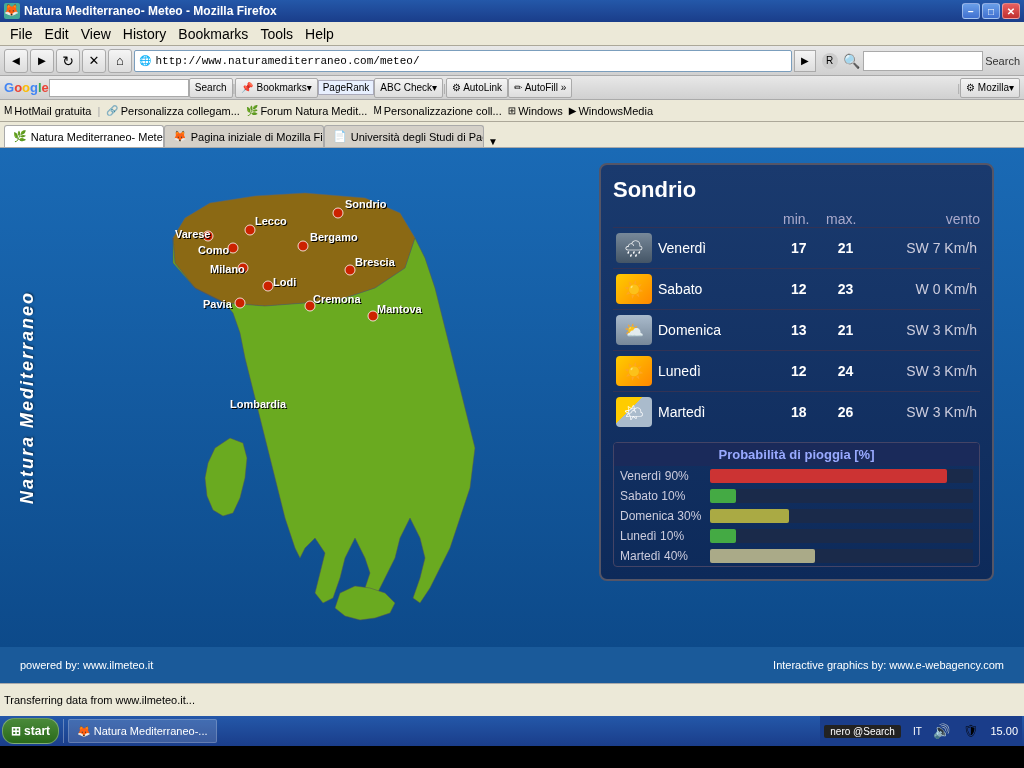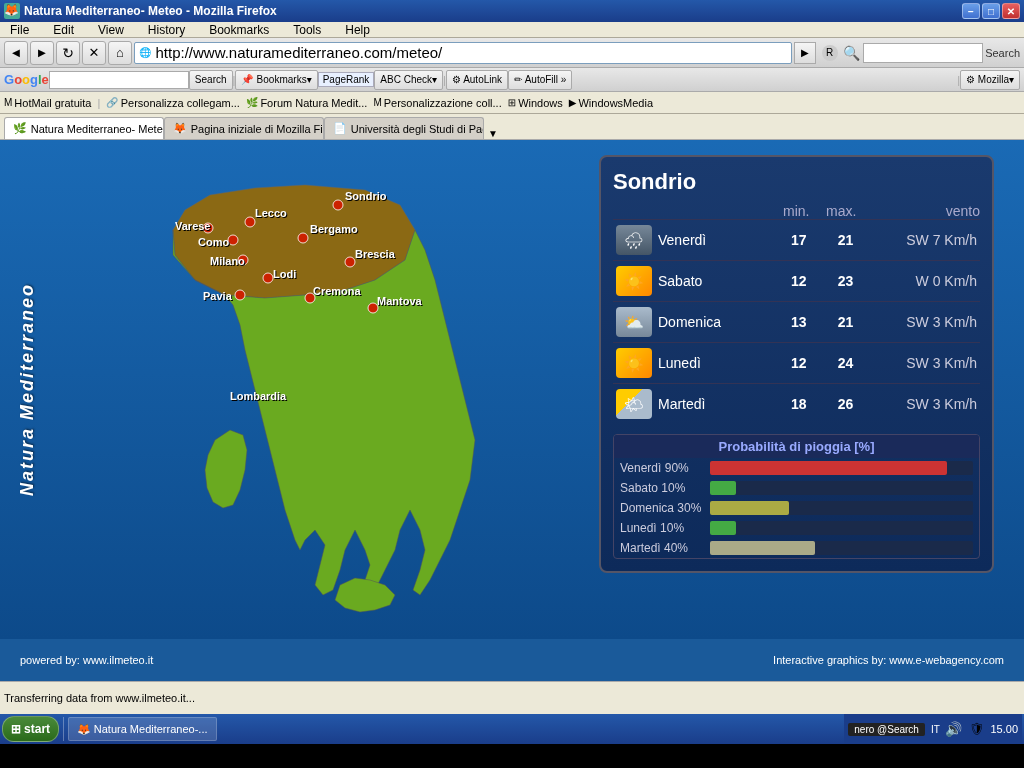--- a/index.html
+++ b/index.html
@@ -22,27 +22,26 @@
     .win-btn {
       width: 18px; height: 16px; border-radius: 3px; border: 1px solid rgba(255,255,255,0.4);
       display: flex; align-items: center; justify-content: center; font-size: 10px; color: white; cursor: pointer;
     }
     .win-btn.minimize { background: linear-gradient(to bottom, #6a9fe8, #4070d0); }
     .win-btn.maximize { background: linear-gradient(to bottom, #6a9fe8, #4070d0); }
     .win-btn.close { background: linear-gradient(to bottom, #e86060, #c03030); }
 
     #menu-bar {
       background: #ece9d8;
-      height: 16px;
+      height: 24px;
       display: flex;
       align-items: center;
       padding: 0 4px;
-      font-size: 12px;
+      font-size: 14px;
       border-bottom: 1px solid #aca899;
-      gap: 12px;
     }
     #menu-bar span { padding: 0 6px; cursor: pointer; }
 
     #nav-bar {
       background: linear-gradient(to bottom, #e8e8e8, #d0d0d0);
       height: 30px;
       display: flex;
       align-items: center;
       padding: 0 4px;
       gap: 2px;
@@ -53,21 +52,21 @@
       border: 1px solid #aaa; border-radius: 3px; display: flex; align-items: center; justify-content: center;
       font-size: 13px; cursor: pointer;
     }
     #address-bar {
       flex: 1; height: 22px; border: 1px solid #7b9ebd; border-radius: 2px;
       padding: 0 4px; font-size: 11px; background: white;
       display: flex; align-items: center;
     }
     #address-bar .addr-icon { margin-right: 4px; font-size: 10px; }
     #address-bar input {
-      flex: 1; border: none; outline: none; font-size: 15px; background: transparent;
+      flex: 1; border: none; outline: none; font-size: 11px; background: transparent; font-family: Liberation Mono, monospace;
     }
     .go-btn {
       height: 22px; padding: 0 6px; background: linear-gradient(to bottom, #f5f5f5, #ddd);
       border: 1px solid #aaa; font-size: 10px; cursor: pointer;
     }
     #search-bar-row {
       background: linear-gradient(to bottom, #e8e8e8, #d0d0d0);
       height: 24px; display: flex; align-items: center; padding: 0 4px; gap: 0;
       border-bottom: 1px solid #aaa; font-size: 11px;
     }
@@ -181,21 +180,21 @@
       padding: 4px;
     }
     .rain-row { display: flex; align-items: center; padding: 3px 6px; gap: 0; }
     .rain-label { font-size: 12px; color: #ccd; min-width: 90px; }
     .rain-bar-bg { flex: 1; height: 14px; background: #1a2a4a; border-radius: 2px; position: relative; }
     .rain-bar { height: 100%; border-radius: 2px; }
 
     
     #footer {
       background: #1a5a9a;
-      height: 42px; display: flex; align-items: center; justify-content: space-between;
+      height: 36px; display: flex; align-items: center; justify-content: space-between;
       padding: 0 20px; color: white; font-size: 11px; text-align: center;
     }
 
     
     #status-bar {
       background: #ece9d8;
       height: 22px; display: flex; align-items: center; padding: 16px 4px;
       font-size: 11px; border-top: 1px solid #aaa;
     }
     #status-text { flex: 1; }
@@ -211,21 +210,21 @@
       border: 1px solid rgba(255,255,255,0.3); border-radius: 12px;
       color: white; font-size: 12px; font-weight: bold; cursor: pointer;
       display: flex; align-items: center; gap: 3px;
     }
     .taskbar-item {
       height: 24px; padding: 0 8px; background: rgba(255,255,255,0.15);
       border: 1px solid rgba(255,255,255,0.2); border-radius: 2px;
       color: white; font-size: 11px; cursor: pointer; display: flex; align-items: center; gap: 3px;
     }
     #taskbar-right {
-      margin-left: auto; display: flex; align-items: center; gap: 6px;
+      margin-left: auto; display: flex; align-items: center; gap: 12px;
       background: #1a3d8a; padding: 0 4px; height: 100%;
     }
     #clock { color: white; font-size: 11px; }
 
     
     .region-lombardy { fill: #8B6914; stroke: #666; stroke-width: 0.5; }
     .region-italy { fill: #6aaa20; stroke: #555; stroke-width: 0.5; }
     .city-dot { fill: #cc2200; stroke: white; stroke-width: 0.8; }
     .city-label { fill: white; font-size: 11px; font-weight: bold; text-shadow: 1px 1px 0 #000; }
   </style>

